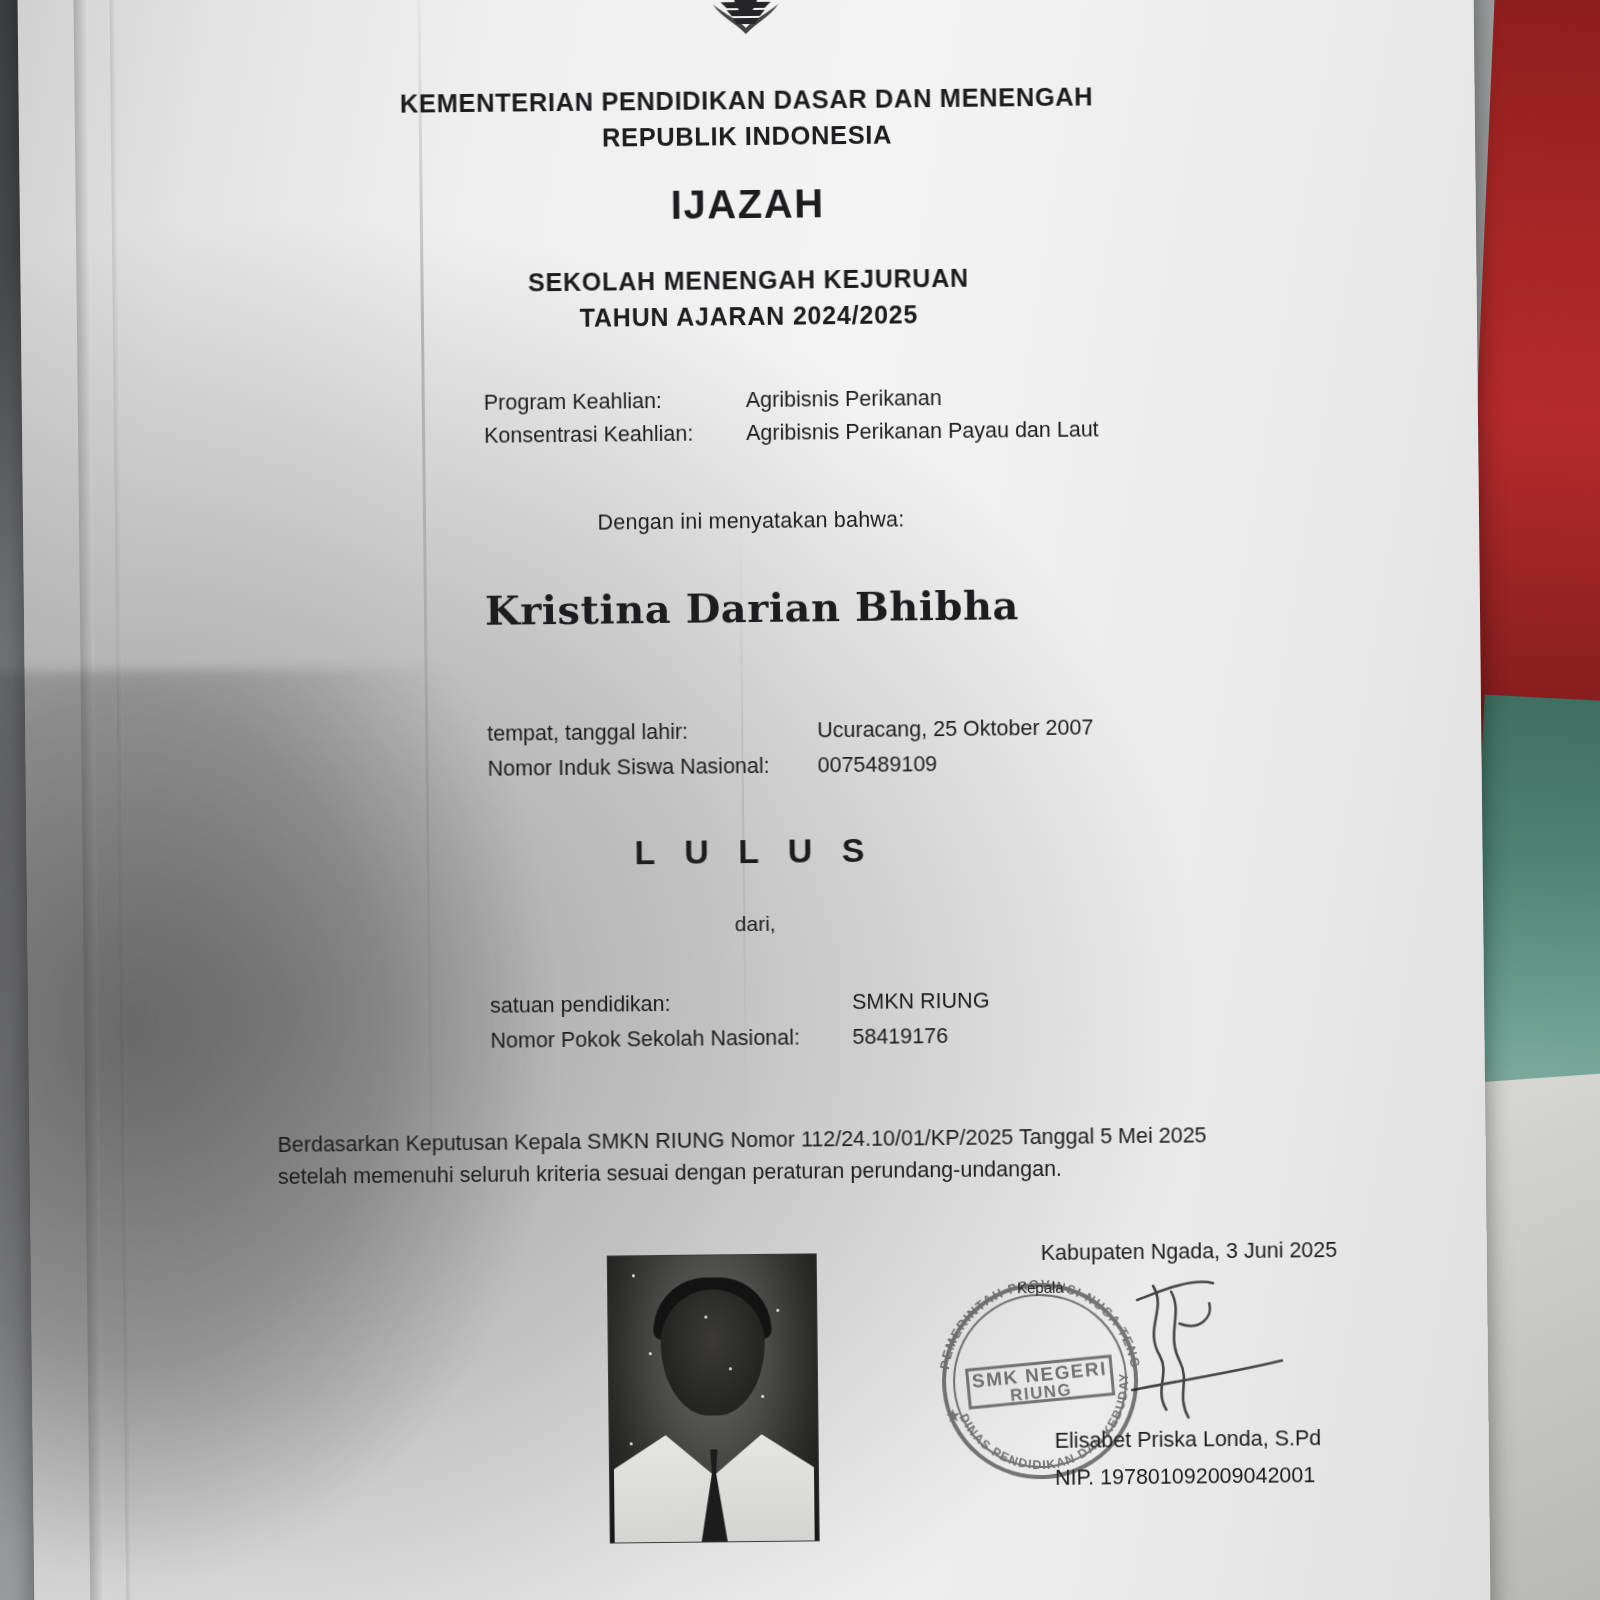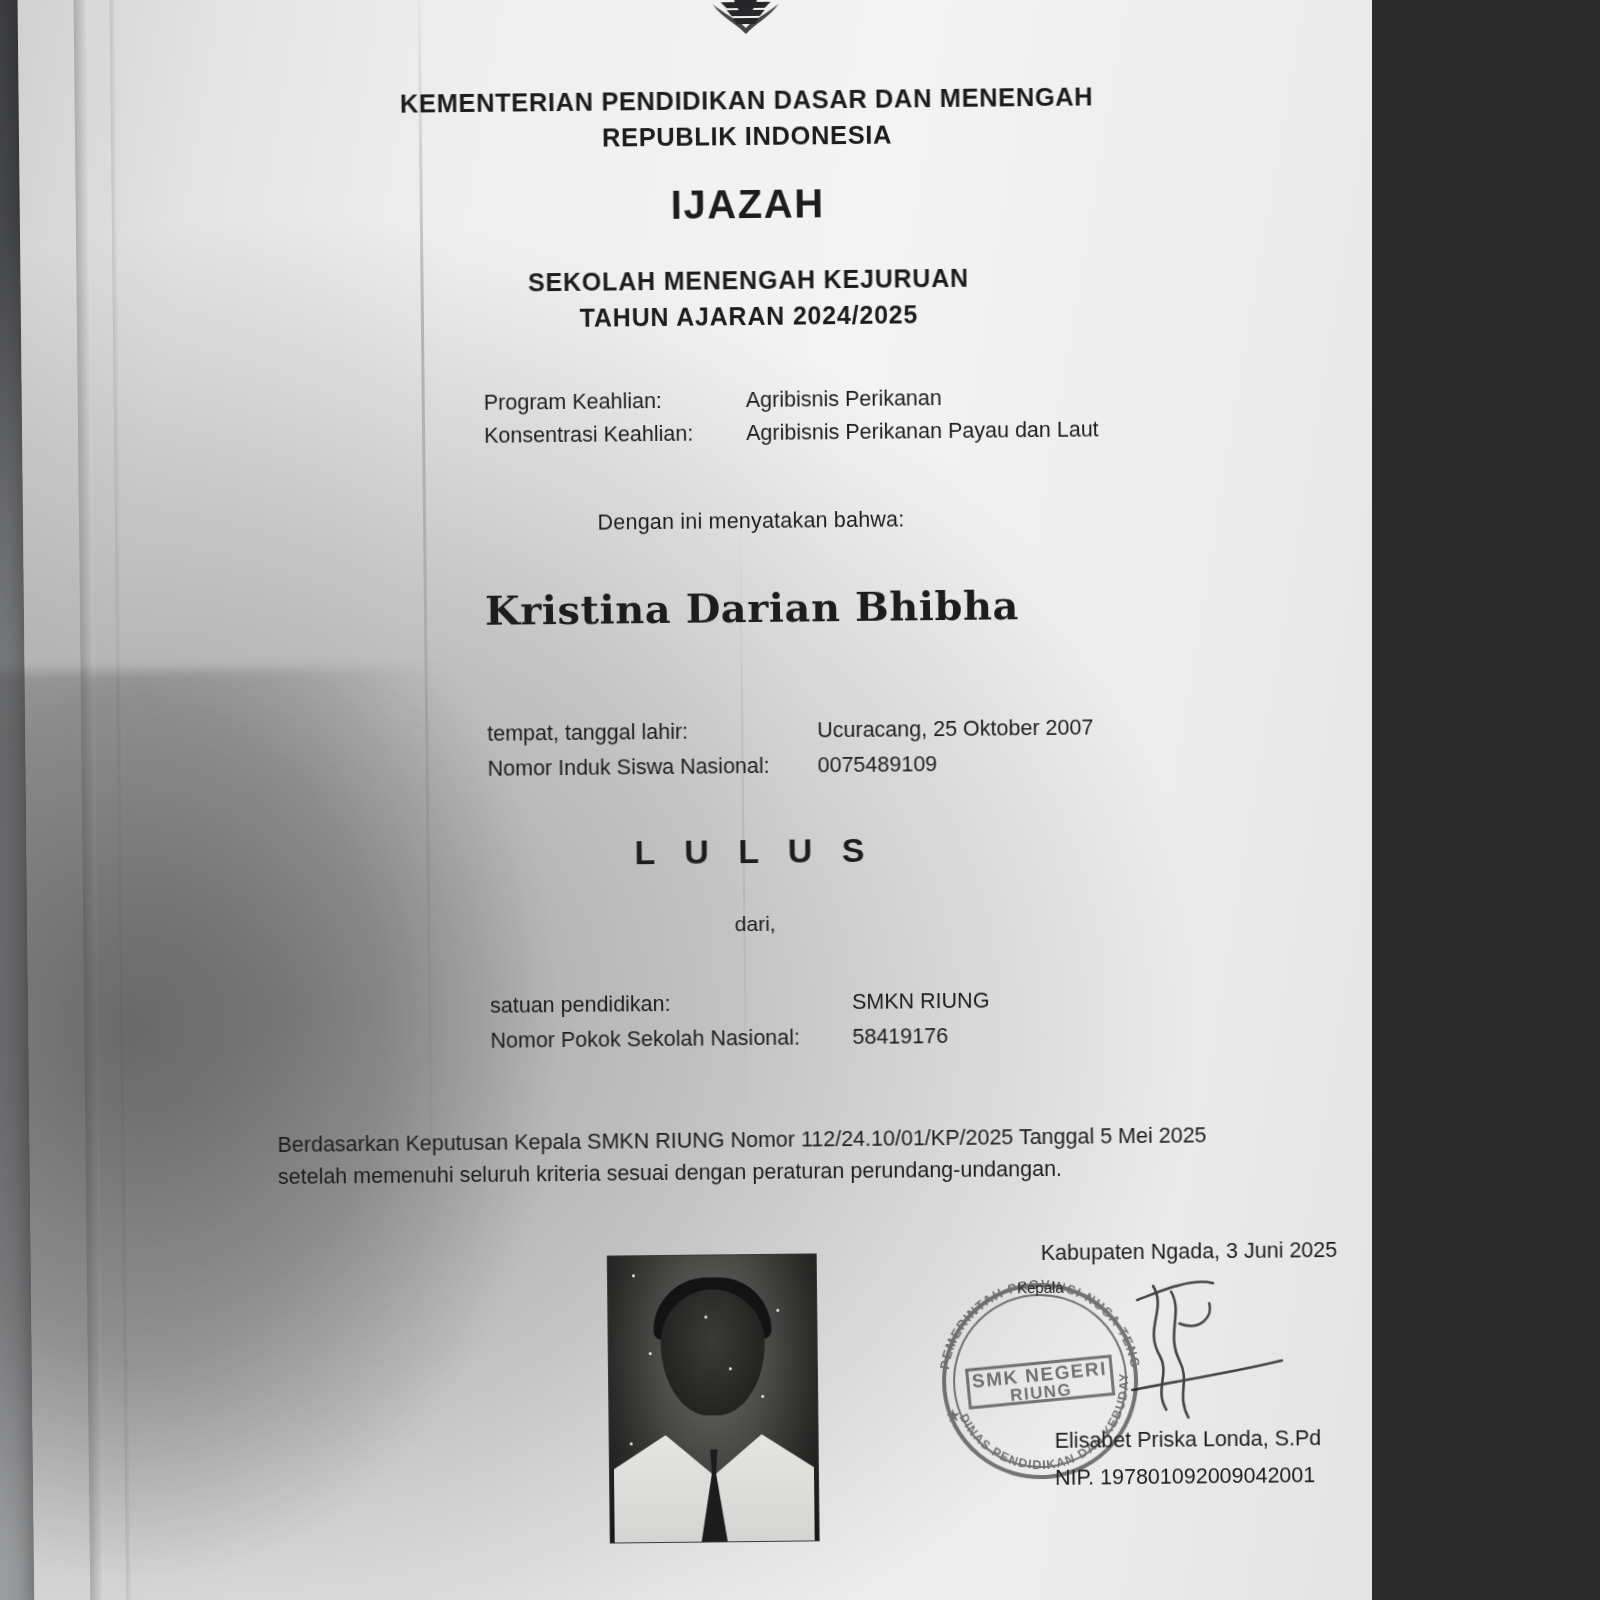--- a/index.html
+++ b/index.html
@@ -2,21 +2,21 @@
 <html><head>
 <meta charset="utf-8">
 <style>
   html, body {
     margin: 0;
     padding: 0;
     background: #2b2b2b;
   }
   #page {
     position: relative;
-    width: 1372px;
+    width: 1600px;
     height: 1600px;
     overflow: hidden;
     font-family: "Liberation Sans", sans-serif;
     background: #8d8d8c;
   }
 
   
   .bg-table {
     position: absolute;
     inset: 0;

